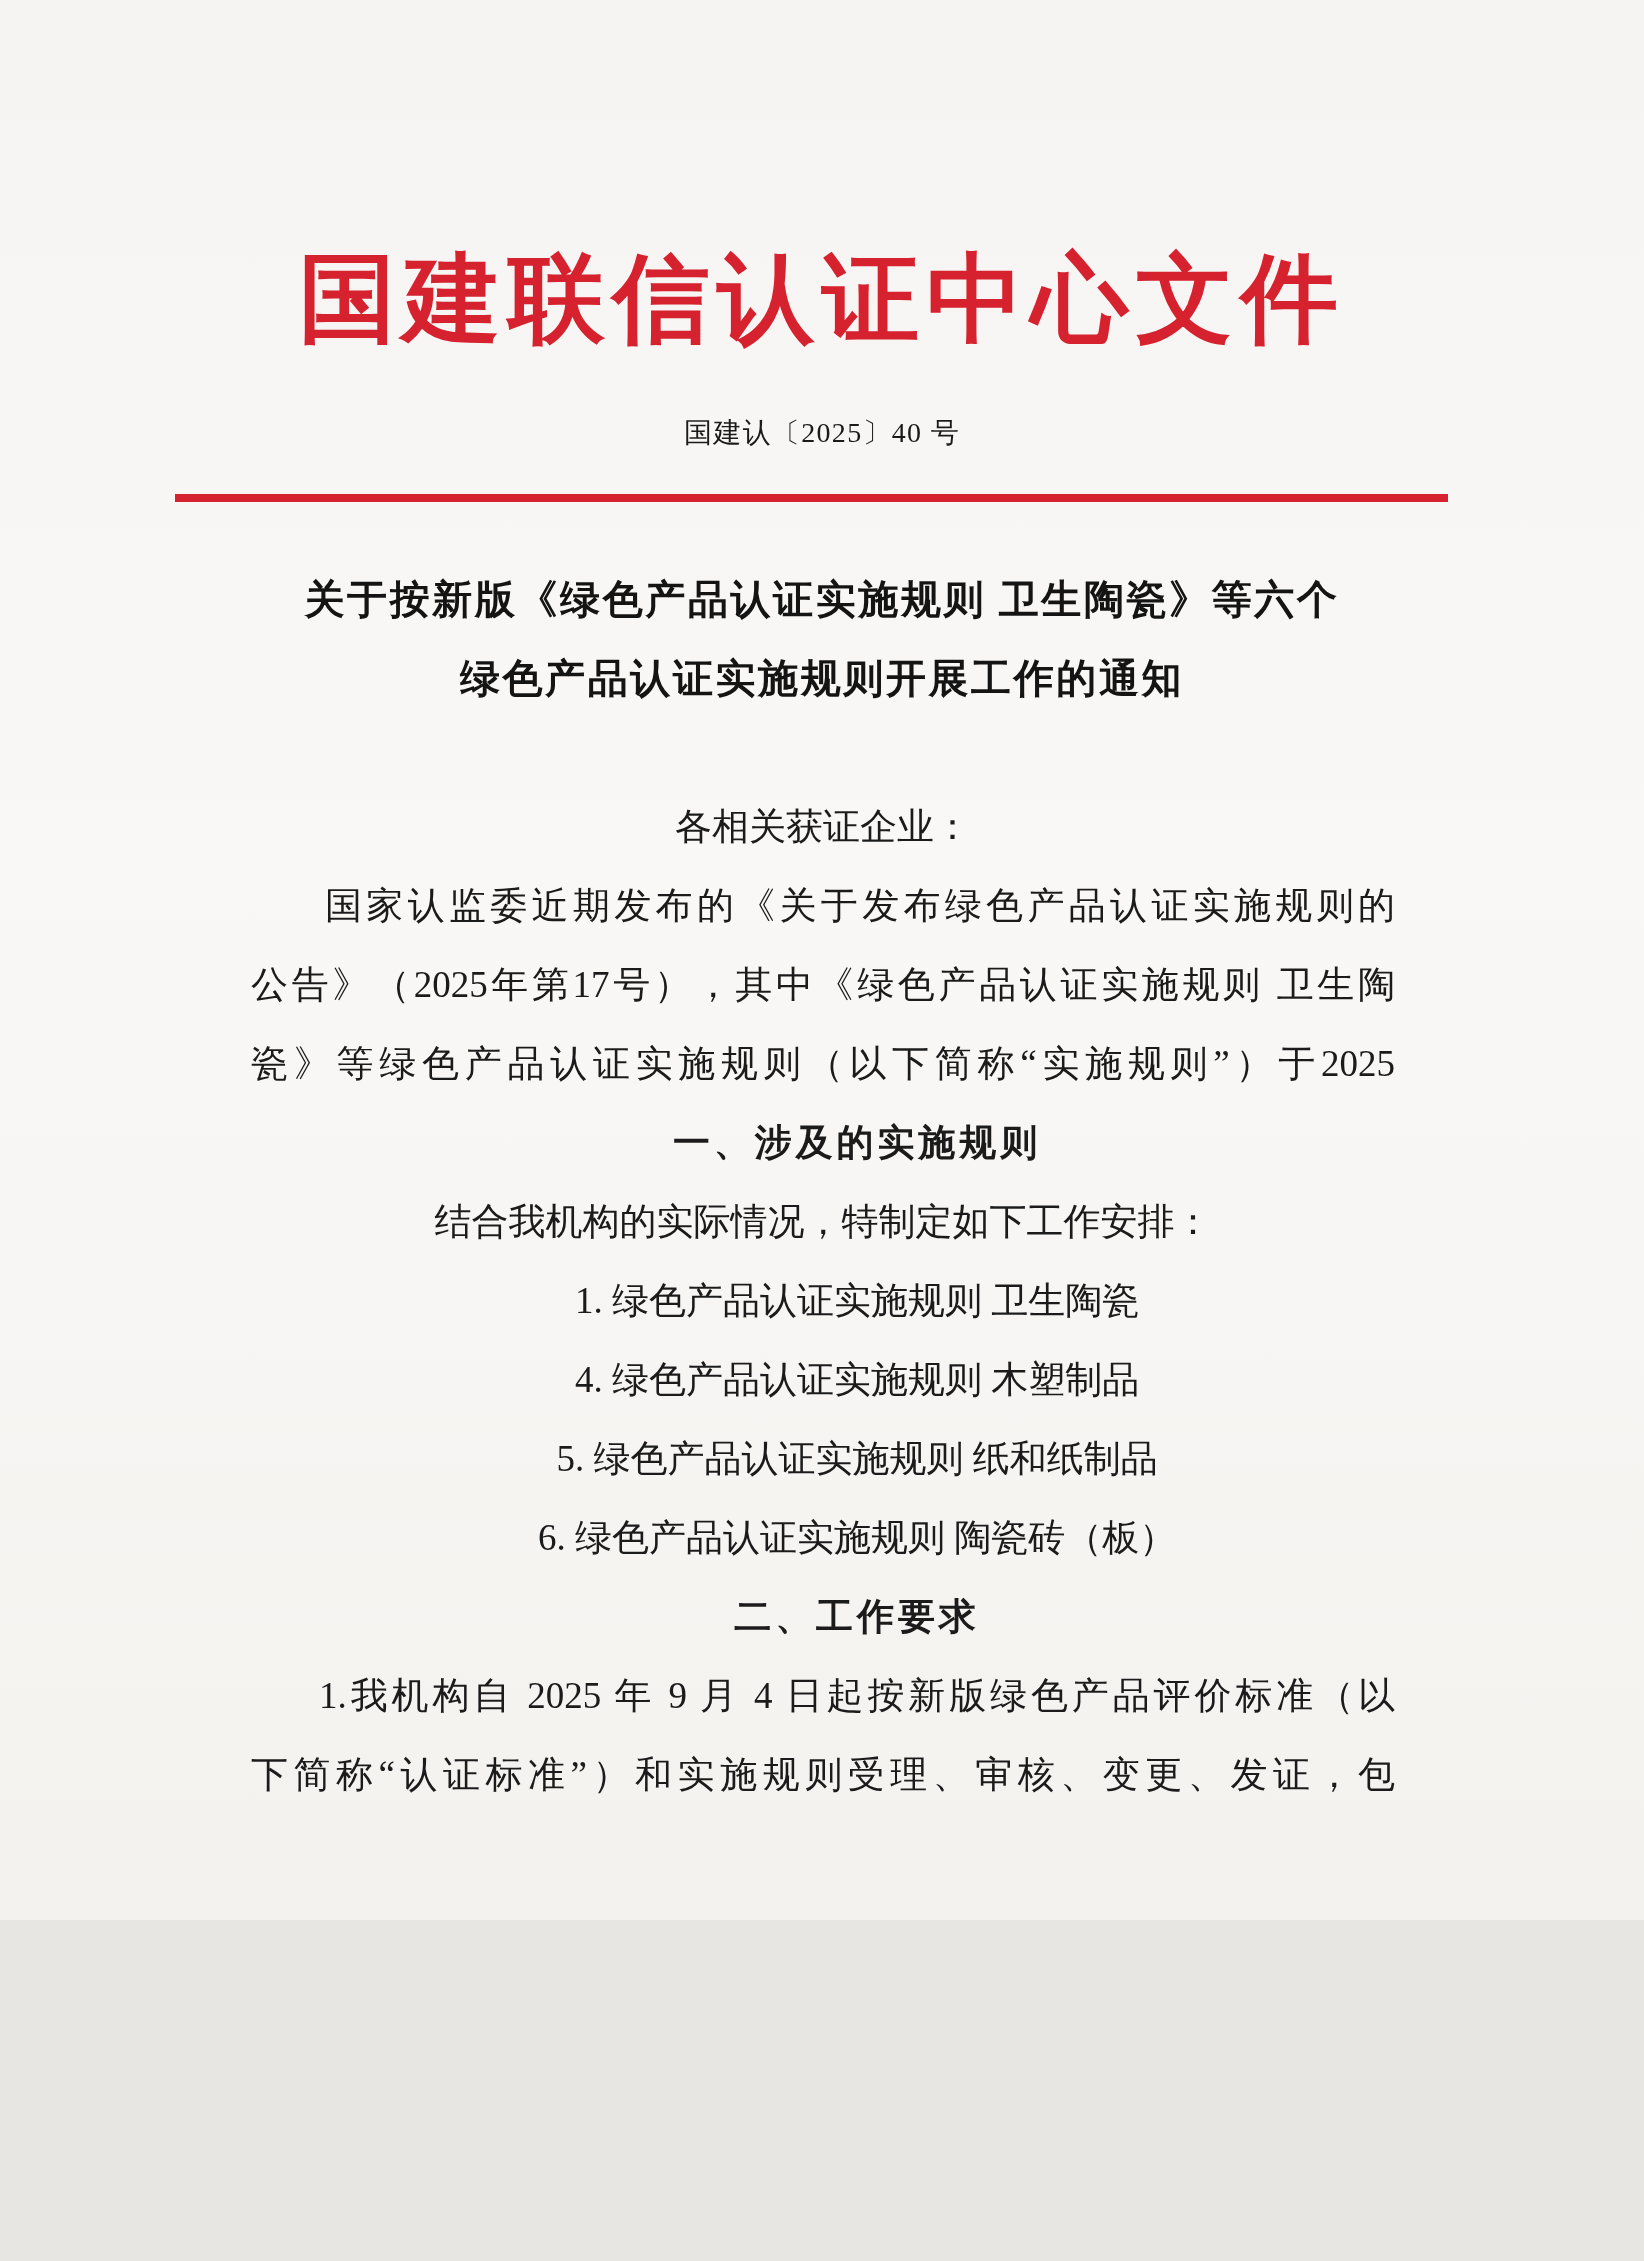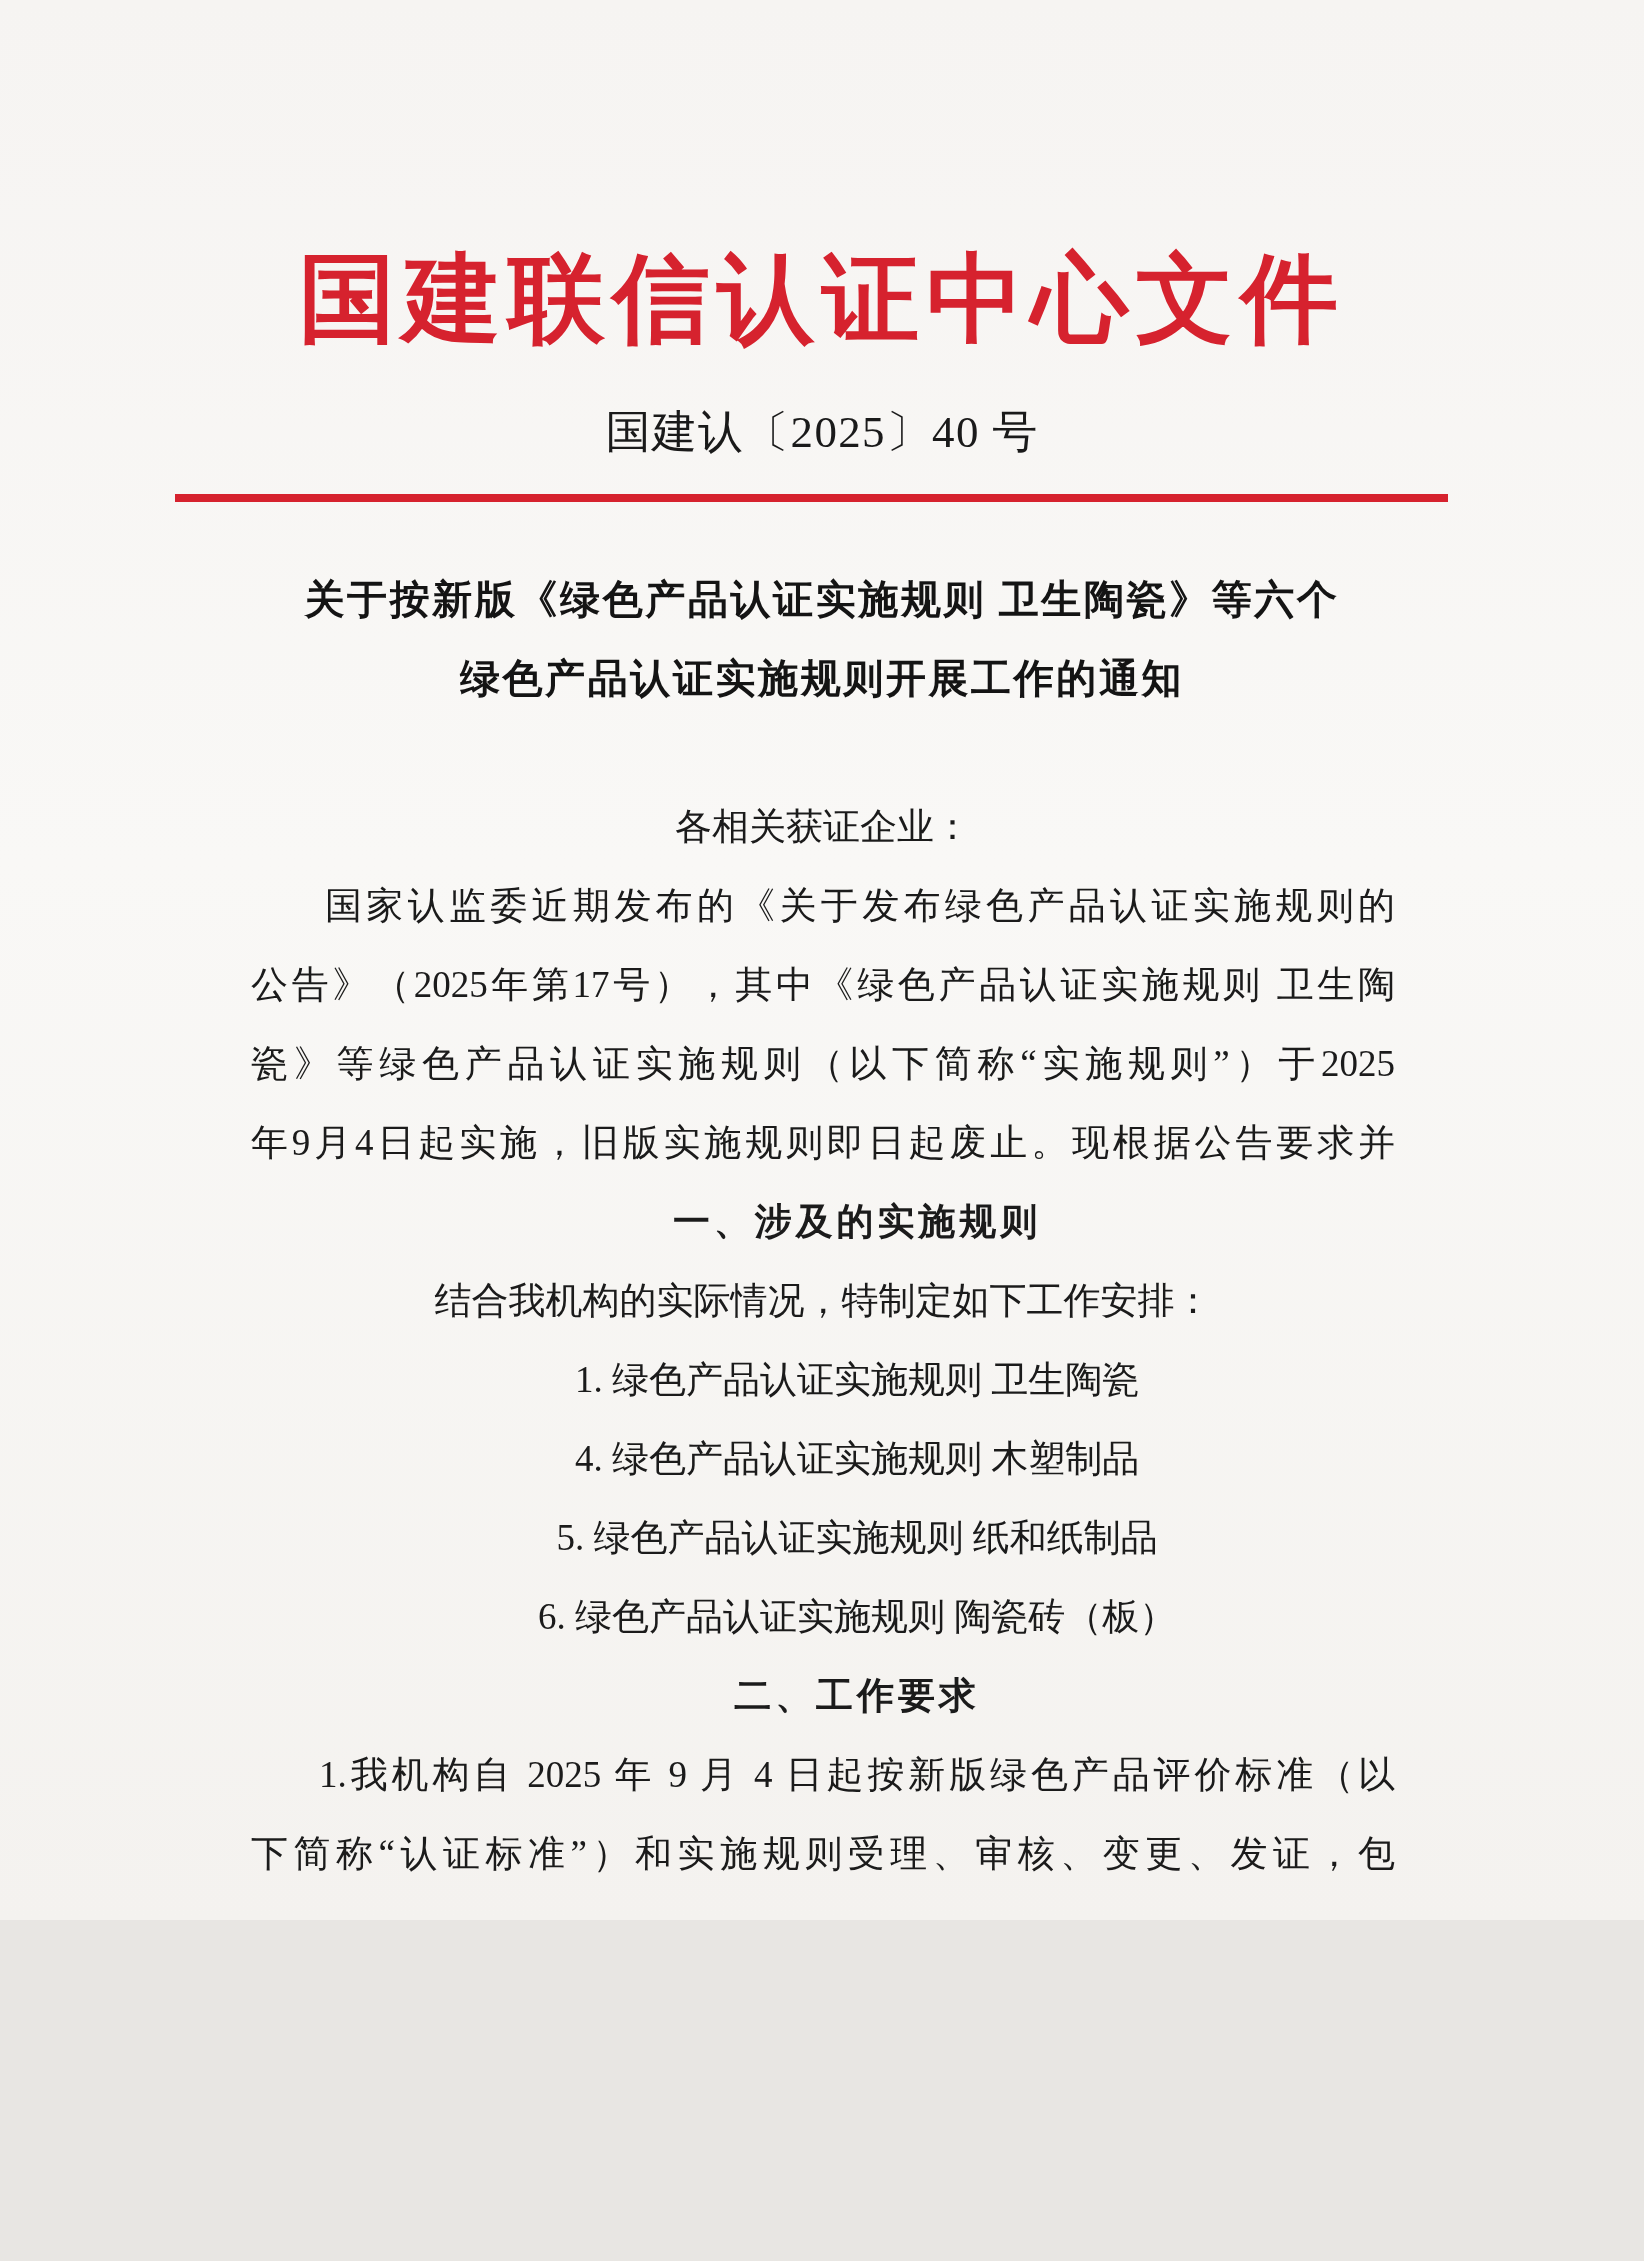--- a/index.html
+++ b/index.html
@@ -30,21 +30,21 @@
     letter-spacing: 7.7px;
     color: #d6222e;
   }
 
   .doc-number {
     position: absolute;
     top: 397px;
     left: 0;
     width: 100%;
     text-align: center;
-    font-size: 45px;
+    font-size: 28px;
     line-height: 71px;
     letter-spacing: 1.3px;
     color: #1a1a1a;
   }
 
   .red-rule {
     position: absolute;
     top: 494px;
     left: 175px;
     width: 1273px;
@@ -109,21 +109,20 @@
     <span class="t-line">绿色产品认证实施规则开展工作的通知</span>
   </h2>
 
   <main class="body-block">
 
     <div class="ln">各相关获证企业：</div>
 
     <div class="ln indent full">国家认监委近期发布的《关于发布绿色产品认证实施规则的</div>
     <div class="ln full">公告》（2025年第17号），其中《绿色产品认证实施规则 卫生陶</div>
     <div class="ln full">瓷》等绿色产品认证实施规则（以下简称“实施规则”）于2025</div>
-    <div class="ln full">年9月4日起实施，旧版实施规则即日起废止。现根据公告要求并</div>
     <div class="ln list-indent heading">一、涉及的实施规则</div>
 
     <div class="ln">结合我机构的实际情况，特制定如下工作安排：</div>
 
     <div class="ln list-indent">1. 绿色产品认证实施规则 卫生陶瓷</div>
     <div class="ln list-indent">4. 绿色产品认证实施规则 木塑制品</div>
     <div class="ln list-indent">5. 绿色产品认证实施规则 纸和纸制品</div>
     <div class="ln list-indent">6. 绿色产品认证实施规则 陶瓷砖（板）</div>
 
     <div class="ln list-indent heading">二、工作要求</div>

